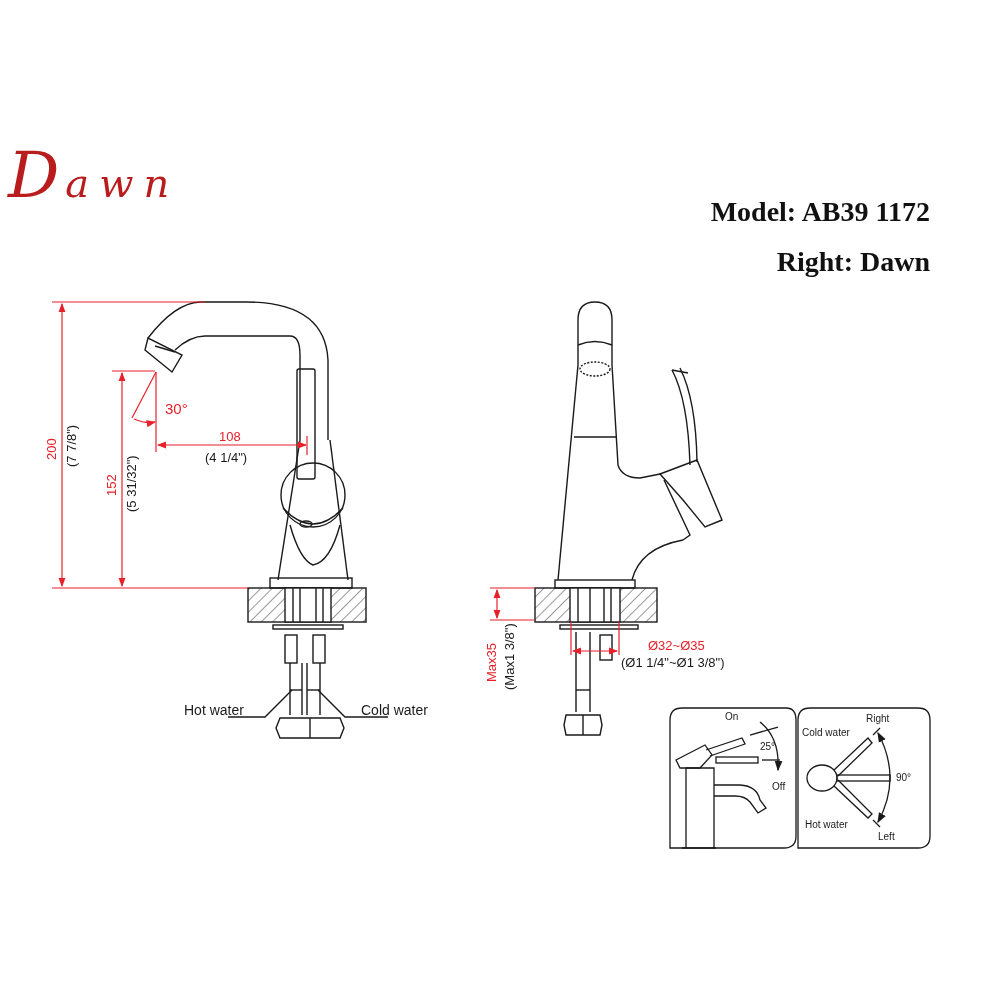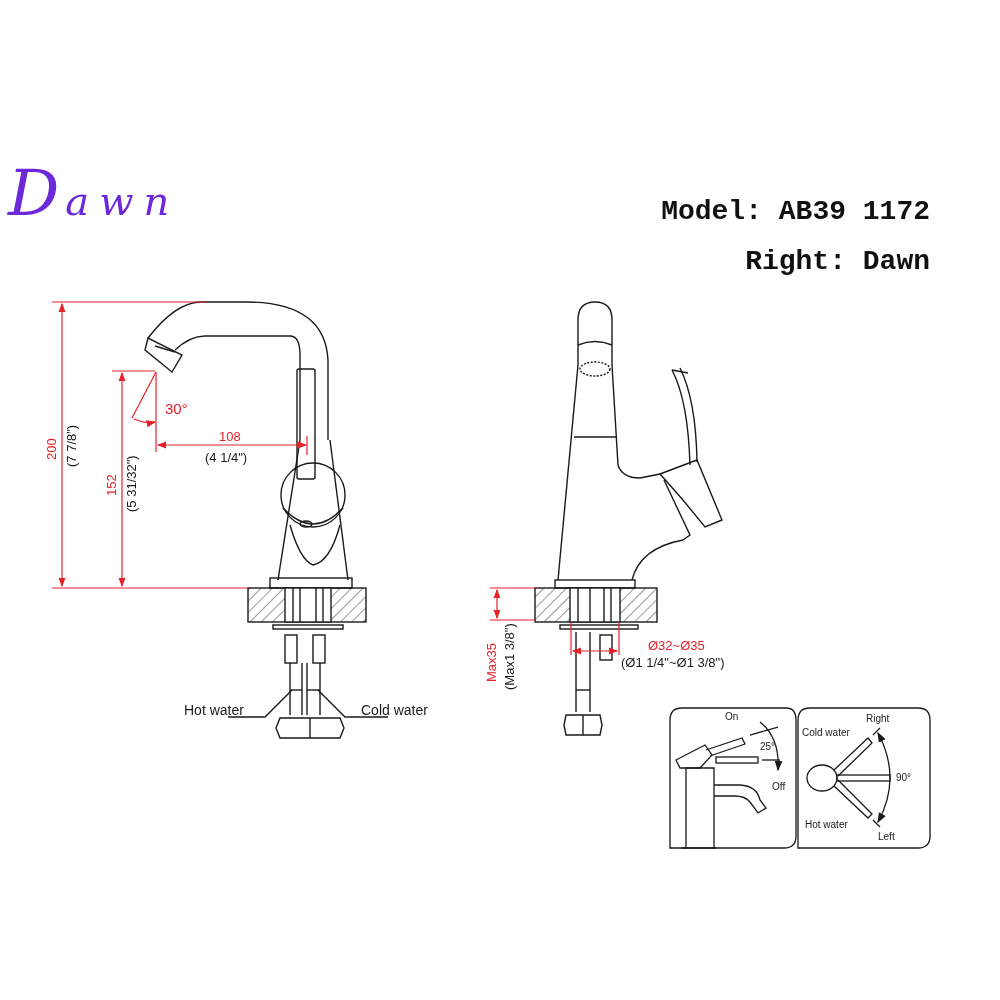--- a/index.html
+++ b/index.html
@@ -1,25 +1,25 @@
 <!DOCTYPE html>
 <html><head>
 <meta charset="utf-8">
 <style>
   html, body { margin: 0; padding: 0; background: #ffffff; }
   body { width: 1000px; height: 1000px; position: relative; overflow: hidden; }
   .logo {
-    position: absolute; left: 8px; top: 156px;
+    position: absolute; left: 8px; top: 138px;
     font-family: "DejaVu Serif", serif; font-style: italic;
-    font-size: 64px; color: #6d28d9; letter-spacing: 6px;
+    font-size: 64px; color: #b91c1c; letter-spacing: 6px;
   }
   .logo .rest { font-size: 40px; letter-spacing: 10px; }
   .meta {
     position: absolute; right: 70px; text-align: left;
-    font-family: Liberation Mono, monospace; font-weight: bold;
+    font-family: Liberation Serif, serif; font-weight: bold;
     font-size: 28px; color: #111;
   }
   .meta.model { top: 196px; }
   .meta.brand { top: 246px; }
   svg#drawing { position: absolute; left: 0; top: 0; }
   svg text { font-family: "Liberation Sans", sans-serif; }
 </style>
 </head>
 <body>
 

